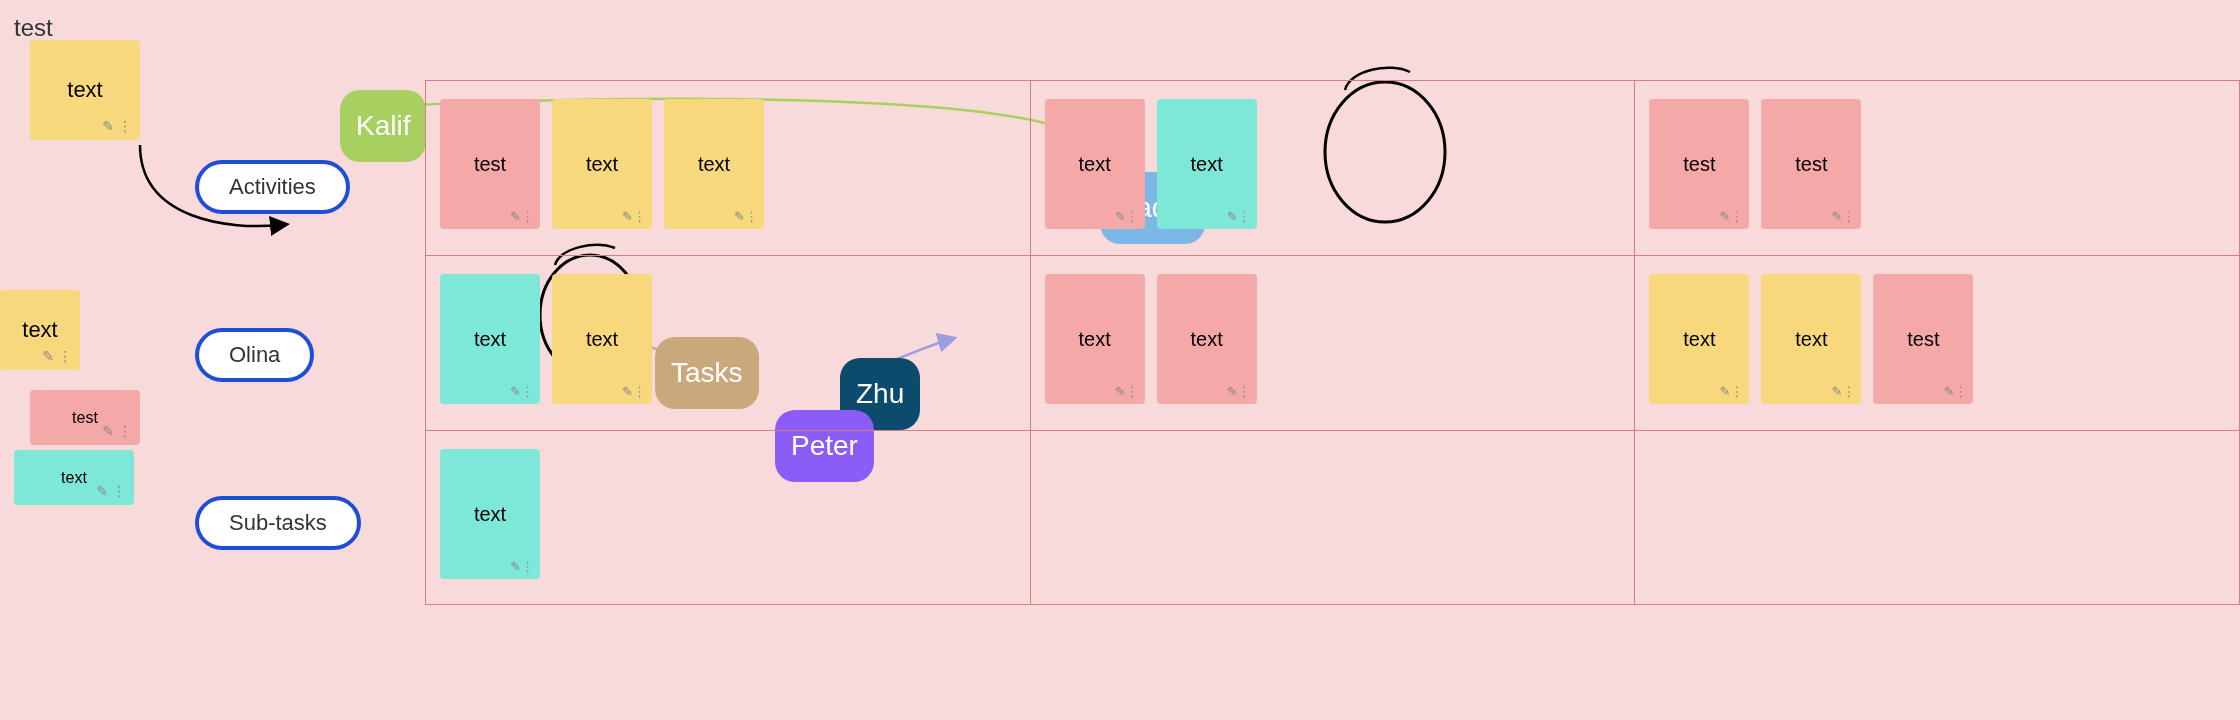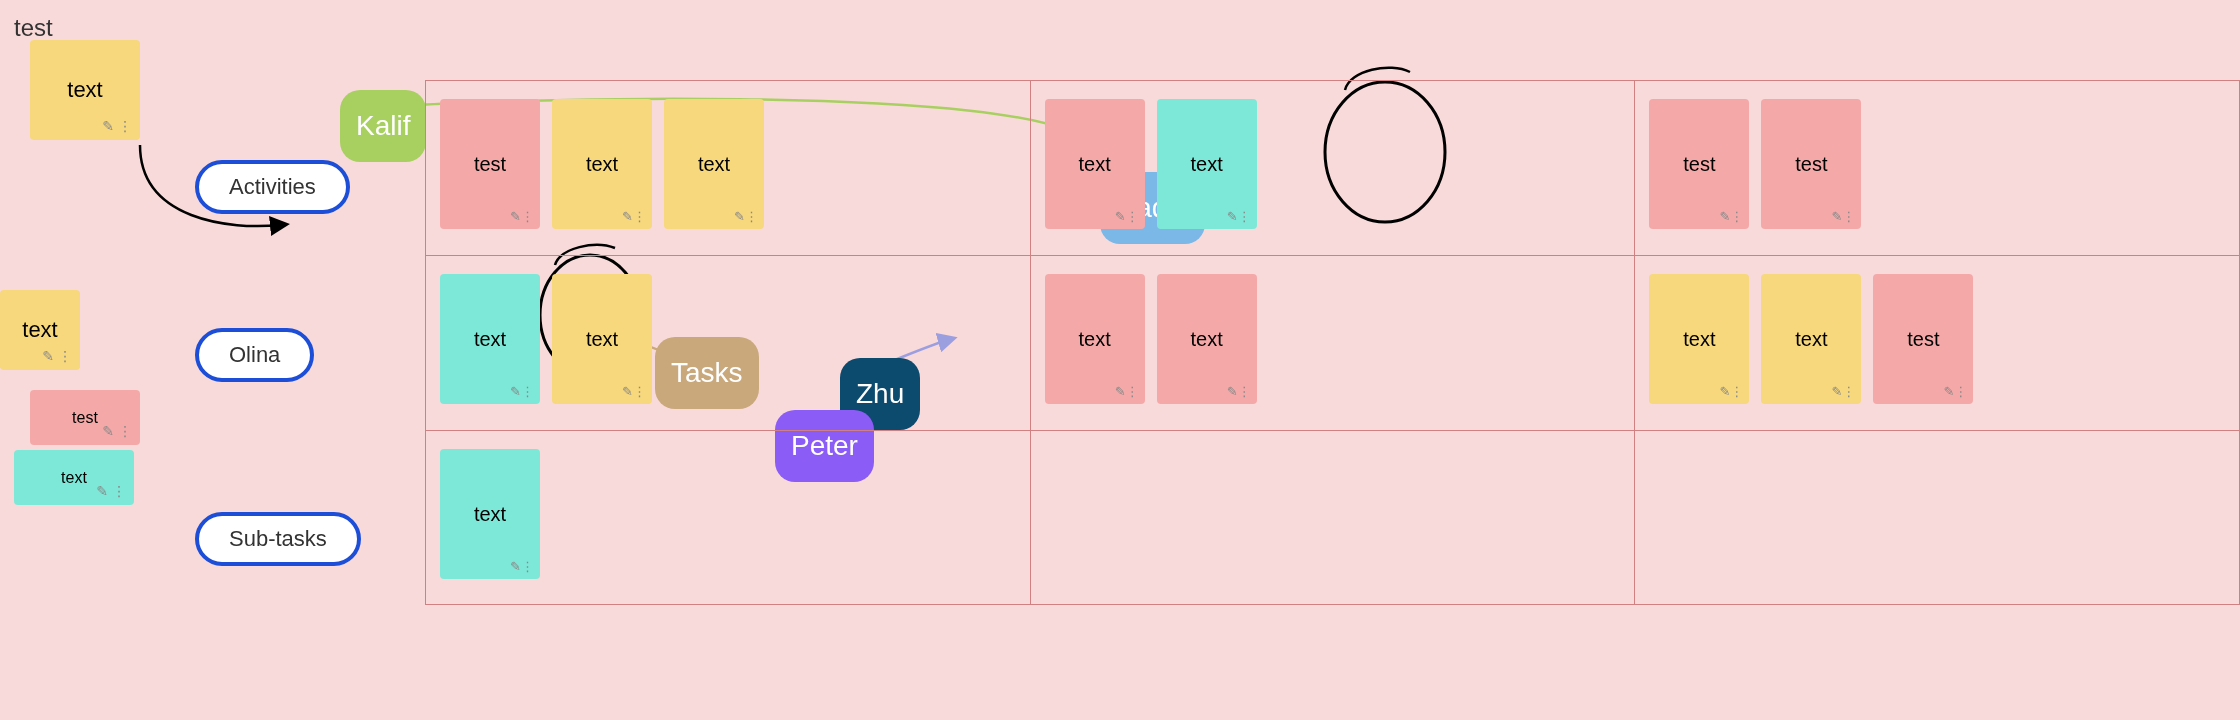--- a/index.html
+++ b/index.html
@@ -84,21 +84,21 @@
       background: white;
       border-radius: 30px;
       padding: 10px 30px;
       font-size: 22px;
       border: 4px solid #1d4ed8;
       font-weight: 400;
       color: #333;
     }
     #btn-activities { left: 195px; top: 160px; }
     #btn-tasks      { left: 195px; top: 328px; }
-    #btn-subtasks   { left: 195px; top: 512px; }
+    #btn-subtasks   { left: 195px; top: 496px; }
 
     
     #arrows-svg {
       position: absolute;
       top: 0; left: 0;
       width: 2240px;
       height: 720px;
       pointer-events: none;
     }
 

